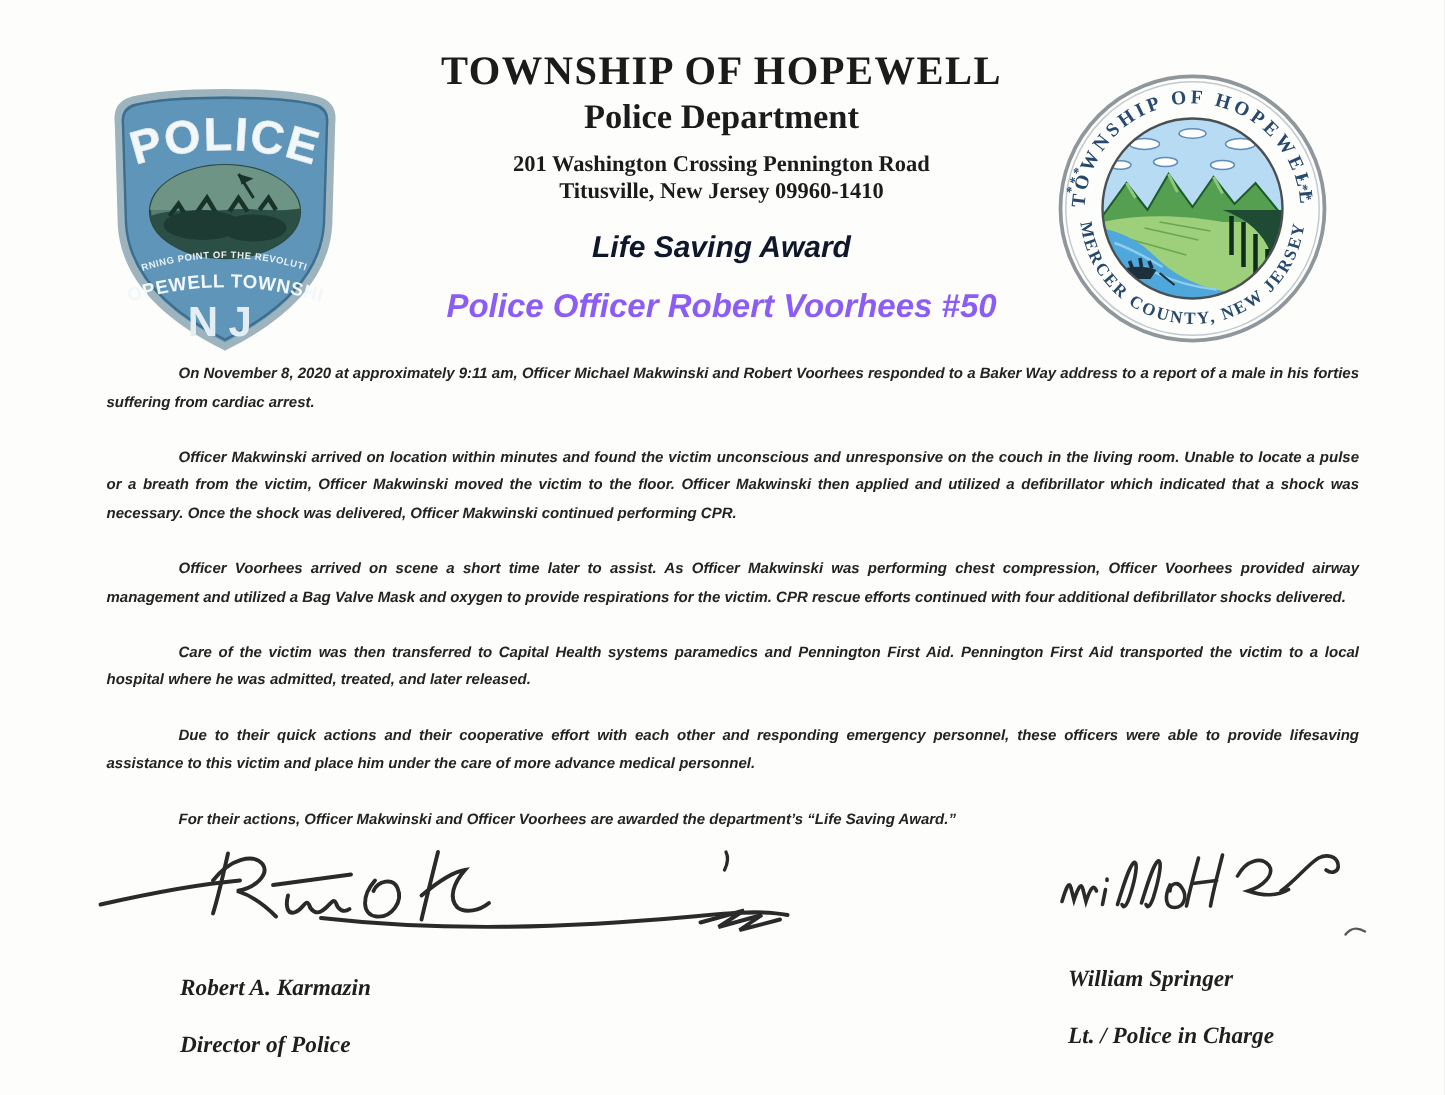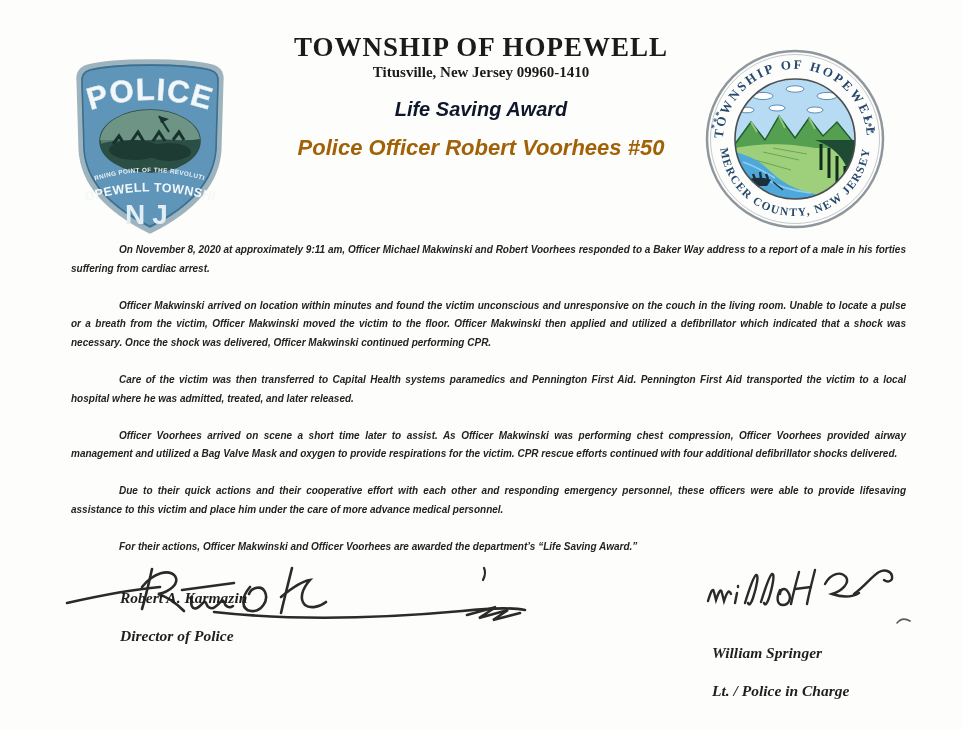--- a/index.html
+++ b/index.html
@@ -21,21 +21,21 @@
     color: #1b1b1b;
   }
   .hdr-township { font-size: 27px; font-weight: bold; letter-spacing: 1px; }
   .hdr-dept     { font-size: 23px; font-weight: bold; margin-top: 2px; }
   .hdr-county   { font-size: 24px; font-weight: bold; letter-spacing: 9px; margin-top: 2px; }
   .hdr-addr1    { font-size: 15px; font-weight: bold; margin-top: 11px; }
   .hdr-addr2    { font-size: 15px; font-weight: bold; margin-top: 1px; }
   .hdr-award    { font-size: 20px; font-weight: bold; font-style: italic;
                   font-family: "Liberation Sans", sans-serif; color:#0f172a; margin-top: 17px; }
   .hdr-recipient{ font-size: 22px; font-weight: bold; font-style: italic;
-                  font-family: "Liberation Sans", sans-serif; color:#a16207; margin-top: 14px; }
+                  font-family: "Liberation Sans", sans-serif; color:#8b5cf6; margin-top: 14px; }
   
   .patch { position: absolute; left: 73px; top: 58px; width: 154px; height: 180px; }
   .seal  { position: absolute; left: 703px; top: 44px; width: 184px; height: 190px; }
   
   .body-text {
     position: absolute; left: 71px; top: 241px; width: 835px;
     font-family: "Liberation Sans", sans-serif;
     font-style: italic; font-weight: bold;
     font-size: 10px; line-height: 18.8px;
     color: #232323;
@@ -45,21 +45,21 @@
   
   .sig-svg-left  { position: absolute; left: 62px;  top: 556px; width: 505px; height: 78px; }
   .sig-svg-right { position: absolute; left: 698px; top: 560px; width: 200px; height: 58px; }
   .sig-block {
     position: absolute;
     font-family: "Liberation Serif", serif;
     font-style: italic; font-weight: bold;
     font-size: 15.5px; color: #1f1f1f;
   }
   .sig-block .sig-title { margin-top: 20px; }
-  .sig-left-block  { left: 120px; top: 589px; }
+  .sig-left-block  { left: 120px; top: 650px; }
   .sig-right-block { left: 712px; top: 644px; }
   .ink-mark { position: absolute; left: 896px; top: 616px; width: 16px; height: 9px; }
 </style>
 </head>
 <body>
 
 <div class="page">
 
   <svg class="patch" viewBox="0 0 154 180">
     <path d="M15,9 C42,2 112,2 139,9 C146,11 149,16 148,24 L146,92 C144,126 119,152 77,173 C35,152 10,126 8,92 L6,24 C5,16 8,11 15,9 Z" fill="#5e95b8" stroke="#9db3bd" stroke-width="5"></path>
@@ -89,20 +89,22 @@
       <textPath href="#patchMottoArc" startOffset="50%" text-anchor="middle">TURNING POINT OF THE REVOLUTION</textPath>
     </text>
     <text font-family="Liberation Sans, sans-serif" font-weight="bold" font-size="12.5" fill="#f2f7f9" letter-spacing="0.4">
       <textPath href="#patchTownArc" startOffset="50%" text-anchor="middle">HOPEWELL TOWNSHIP</textPath>
     </text>
     <text x="77" y="166" font-family="Liberation Sans, sans-serif" font-weight="bold" font-size="28" fill="#e3eef4" letter-spacing="7" text-anchor="middle">NJ</text>
   </svg>
 
   <div class="header">
     <div class="hdr-township">TOWNSHIP OF HOPEWELL</div>
+    <div class="hdr-dept">Police Department</div>
+    <div class="hdr-addr1">201 Washington Crossing Pennington Road</div>
     <div class="hdr-addr2">Titusville, New Jersey 09960-1410</div>
     <div class="hdr-award">Life Saving Award</div>
     <div class="hdr-recipient">Police Officer Robert Voorhees #50</div>
   </div>
 
   <svg class="seal" viewBox="0 0 184 190">
     <defs>
       <path id="sealTopArc" d="M 20,97 A 72,72 0 0 1 164,97"></path>
       <path id="sealBottomArc" d="M 17,97 A 75,75 0 0 0 167,97"></path>
       <clipPath id="sealSceneClip">
@@ -142,22 +144,22 @@
     </text>
     <g fill="#27496e" font-family="Liberation Serif, serif" font-size="9" font-weight="bold">
       <text x="13" y="86" transform="rotate(-70 13 86)">* * *</text>
       <text x="160" y="74" transform="rotate(70 160 74)">* * *</text>
     </g>
   </svg>
 
   <div class="body-text">
     <p>On November 8, 2020 at approximately 9:11 am, Officer Michael Makwinski and Robert Voorhees responded to a Baker Way address to a report of a male in his forties suffering from cardiac arrest.</p>
     <p>Officer Makwinski arrived on location within minutes and found the victim unconscious and unresponsive on the couch in the living room.  Unable to locate a pulse or a breath from the victim, Officer Makwinski moved the victim to the floor.  Officer Makwinski then applied and utilized a defibrillator which indicated that a shock was necessary. Once the shock was delivered, Officer Makwinski continued performing CPR.</p>
+    <p>Officer Voorhees arrived on scene a short time later to assist.  As Officer Makwinski was performing chest compression, Officer Voorhees provided airway management and utilized a Bag Valve Mask and oxygen to provide respirations for the victim.   CPR rescue efforts continued with four additional defibrillator shocks delivered.</p>
     <p>Care of the victim was then transferred to Capital Health systems paramedics and Pennington First Aid.  Pennington First Aid transported the victim to a local hospital where he was admitted, treated, and later released.</p>
-    <p>Officer Voorhees arrived on scene a short time later to assist.  As Officer Makwinski was performing chest compression, Officer Voorhees provided airway management and utilized a Bag Valve Mask and oxygen to provide respirations for the victim.   CPR rescue efforts continued with four additional defibrillator shocks delivered.</p>
     <p>Due to their quick actions and their cooperative effort with each other and responding emergency personnel, these officers were able to provide lifesaving assistance to this victim and place him under the care of more advance medical personnel.</p>
     <p>For their actions, Officer Makwinski and Officer Voorhees are awarded the department’s “Life Saving Award.”</p>
   </div>
 
   <svg class="sig-svg-left" viewBox="0 0 505 78">
     <g fill="none" stroke="#2a2a2a" stroke-width="2.6" stroke-linecap="round">
       <path d="M5,47 C45,38 75,33 98,31"></path>
       <path d="M90,13 C87,26 84,40 80,53"></path>
       <path d="M80,31 C92,16 107,13 113,20 C118,27 108,36 96,38 C106,41 115,48 122,55"></path>
       <path d="M130,41 C128,49 130,54 135,52 C140,50 142,43 144,47 C145,51 149,54 153,51 C158,48 160,42 162,46 C163,50 167,53 171,50"></path>

